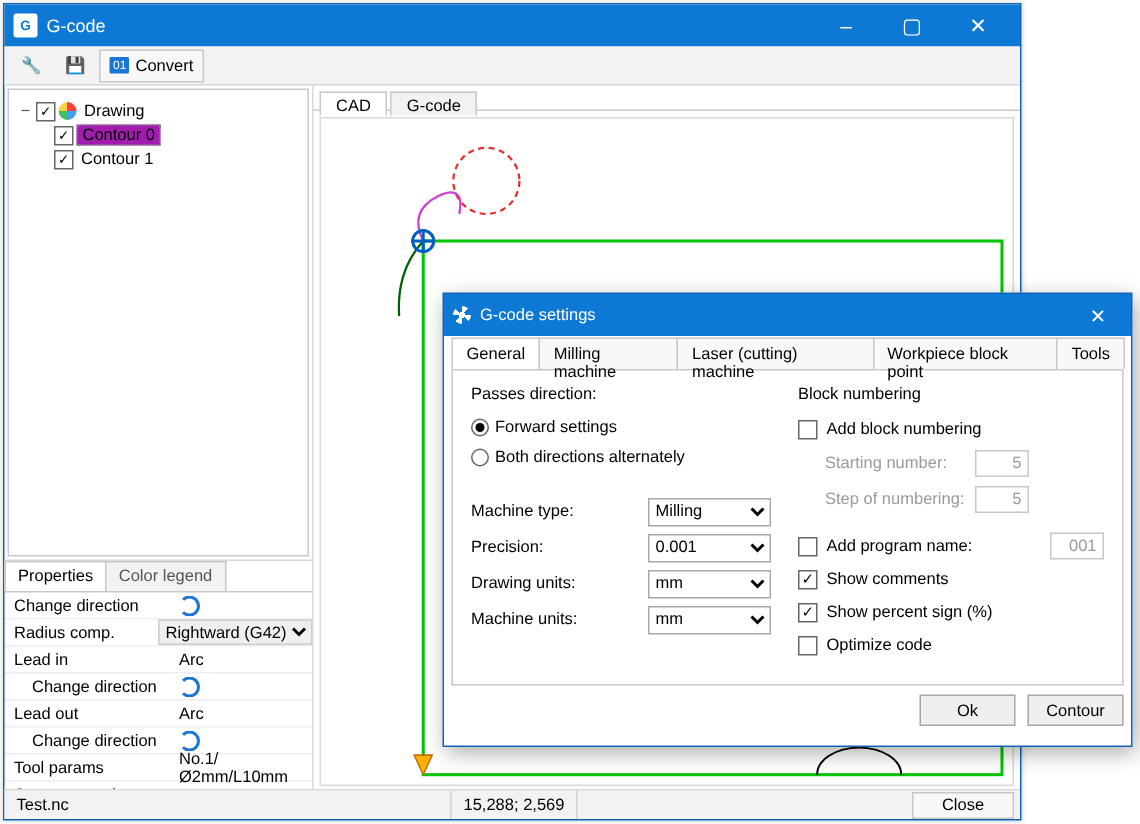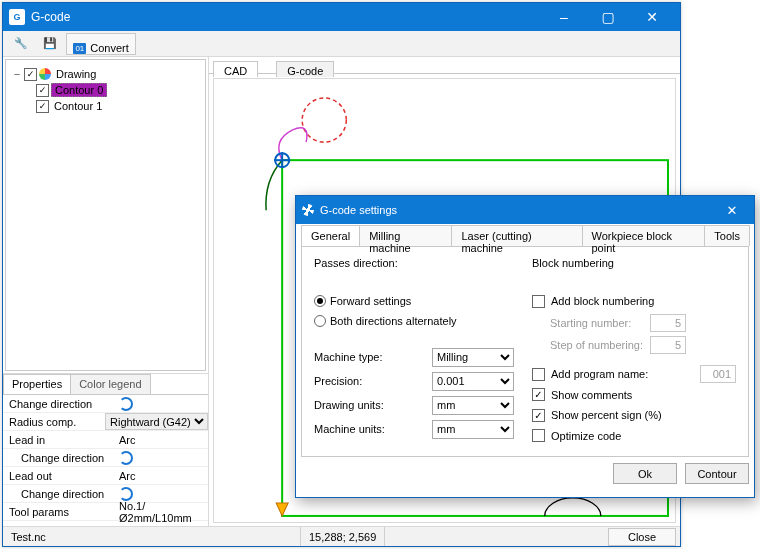--- a/index.html
+++ b/index.html
@@ -9,21 +9,21 @@
   
   .main-window { position: absolute; left: 2px; top: 2px; width: 679px; height: 545px; background: #fff; border: 1px solid #0e63b3; box-shadow: 0 0 4px rgba(0,0,0,.2); }
   .titlebar { height: 28px; background: #0e78d5; color: #fff; display: flex; align-items: center; padding: 0 6px; }
   .titlebar .icon { width: 16px; height: 16px; margin-right: 6px; background: #fff; border-radius: 2px; display:inline-flex;align-items:center;justify-content:center;color:#0e78d5;font-weight:bold;font-size:9px;}
   .titlebar .title { flex: 1; font-size: 12px; }
   .winbtns { display: flex; height: 100%; }
   .winbtn { width: 44px; display: flex; align-items: center; justify-content: center; color: #fff; font-size: 14px; cursor: default; }
 
   .toolbar { height: 26px; background: #f2f2f2; border-bottom: 1px solid #d9d9d9; display: flex; align-items: center; padding: 0 4px; gap: 2px; }
   .tbtn { height: 22px; min-width: 24px; padding: 0 6px; display: inline-flex; align-items: center; justify-content: center; border: 1px solid transparent; background: #f2f2f2; cursor: default; gap:4px;}
-  .tbtn.convert{ background:#f8f8f8; border:1px solid #c8c8c8;align-items:flex-end;}
+  .tbtn.convert{ background:#f8f8f8; border:1px solid #c8c8c8;}
 
   .client { position: absolute; top: 54px; left: 0; right: 0; bottom: 20px; display: flex; }
   .left-pane { width: 206px; border-right: 1px solid #d9d9d9; display: flex; flex-direction: column; }
   .tree { flex: 0 0 312px; border: 1px solid #c8c8c8; margin: 2px; padding: 6px 4px; overflow:auto; }
   .tree-row { display: flex; align-items: center; height: 16px; gap: 2px; padding-left: 2px;}
   .tree-row.child { padding-left: 26px; }
   .tree-toggle{ width:10px; text-align:center; color:#555;}
   .tree-check { width:13px;height:13px; border:1px solid #666; display:inline-flex;align-items:center;justify-content:center; font-size:9px;color:#000;}
   .tree-label{ padding:0 3px;}
   .tree-label.sel{ background:#a21caf; border:1px dotted #808080;}
@@ -35,21 +35,21 @@
   .prop-grid { flex:1; border-top:1px solid #c8c8c8; overflow:auto;}
   .prow{ display:flex; height:18px; align-items:center; border-bottom:1px solid #eee;}
   .prow .k{ width:112px; padding-left:6px; color:#000;}
   .prow .k.indent{ padding-left:18px;}
   .prow .v{ flex:1; padding-left:4px; display:flex; align-items:center;}
   .refresh-ic{ width:14px;height:14px; border:2px solid #1976d2; border-left-color:transparent; border-radius:50%; display:inline-block;}
   select.psel{ flex:1; height:17px; border:1px solid #ccc; font-size:11px;}
 
   .right-pane { flex: 1; display: flex; flex-direction: column; }
   .cad-tabs { height: 22px; display: flex; padding-left: 4px; border-bottom:1px solid #c8c8c8;}
-  .ctab{ padding:3px 10px 0; border:1px solid #c8c8c8; border-bottom:none; background:#fff; margin-right:18px; position:relative; top:4px;}
+  .ctab{ padding:3px 10px 0; border:1px solid #c8c8c8; border-bottom:none; background:#fff; margin-right:2px; position:relative; top:4px;}
   .ctab.inactive{ background:#f2f2f2;}
   .canvas{ flex:1; background:#fff; position:relative; margin:4px; border:1px solid #d9d9d9;}
 
   .statusbar{ position:absolute; left:0;right:0;bottom:0; height:20px; background:#f2f2f2; border-top:1px solid #d9d9d9; display:flex; align-items:center;}
   .status-cell{ padding:0 8px; border-right:1px solid #d0d0d0; height:100%; display:flex; align-items:center;}
   .status-cell.first{ width:298px;}
   .status-spacer{flex:1;}
   .status-btn{ width:68px; height:18px; margin-right:4px; border:1px solid #c8c8c8; background:#f8f8f8; display:flex;align-items:center;justify-content:center; cursor:default;}
 
   
@@ -60,21 +60,21 @@
 
   .dlg-body{ position:absolute; top:24px; left:0; right:0; bottom:0; padding:5px;}
   .dlg-tabs{ height:22px; display:flex; border-bottom:1px solid #c8c8c8;justify-content:center;}
   .dtab{ padding:4px 9px 0; border:1px solid #c8c8c8; border-bottom:none; background:#fff; margin-right:-1px; cursor:default;}
   .dtab.inactive{ background:#f8f8f8;}
   .dlg-content{ border:1px solid #c8c8c8; border-top:none; height:210px; padding:10px 12px; display:flex; gap:18px;}
   .col{ display:flex; flex-direction:column;}
   .col.left{ width:200px;}
   .col.right{ flex:1;}
 
-  .grp-label{ margin-bottom:22px;}
+  .grp-label{ margin-bottom:6px;}
   .radio-row{ display:flex; align-items:center; height:20px; gap:4px;}
   .radio{ width:12px;height:12px;border:1px solid #666;border-radius:50%;display:inline-flex;align-items:center;justify-content:center;}
   .radio.on::after{content:"";width:6px;height:6px;background:#000;border-radius:50%;}
   .check-row{ display:flex; align-items:center; height:22px; gap:6px;}
   .chk{ width:13px;height:13px;border:1px solid #666; display:inline-flex;align-items:center;justify-content:center;font-size:10px;}
   .chk.on::after{content:"✓";}
   .frow{ display:flex; align-items:center; height:24px;}
   .frow .lbl{ width:118px;}
   .fsel{ flex:1; height:19px; border:1px solid #a8a8a8; background:#fff; font-size:11px;}
   .disabled{ color:#9a9a9a;}

